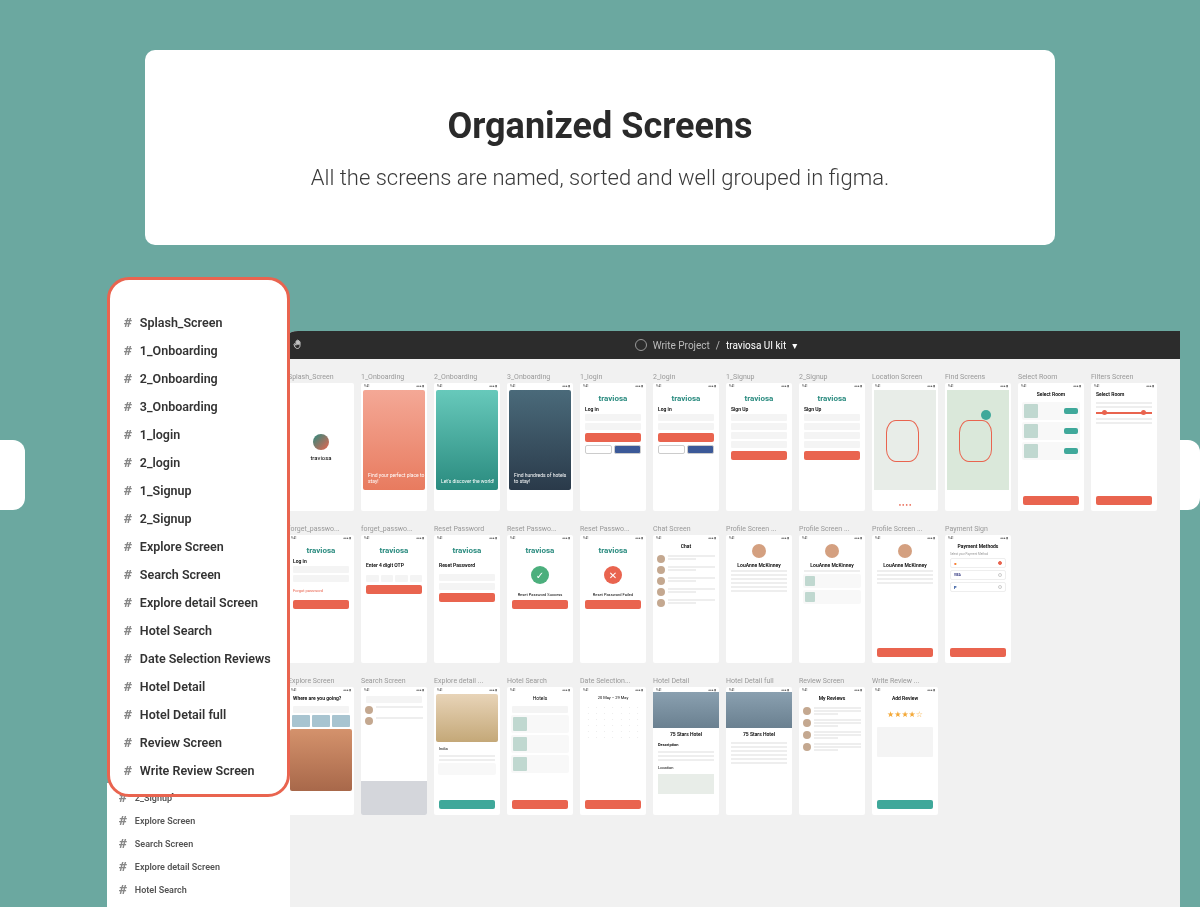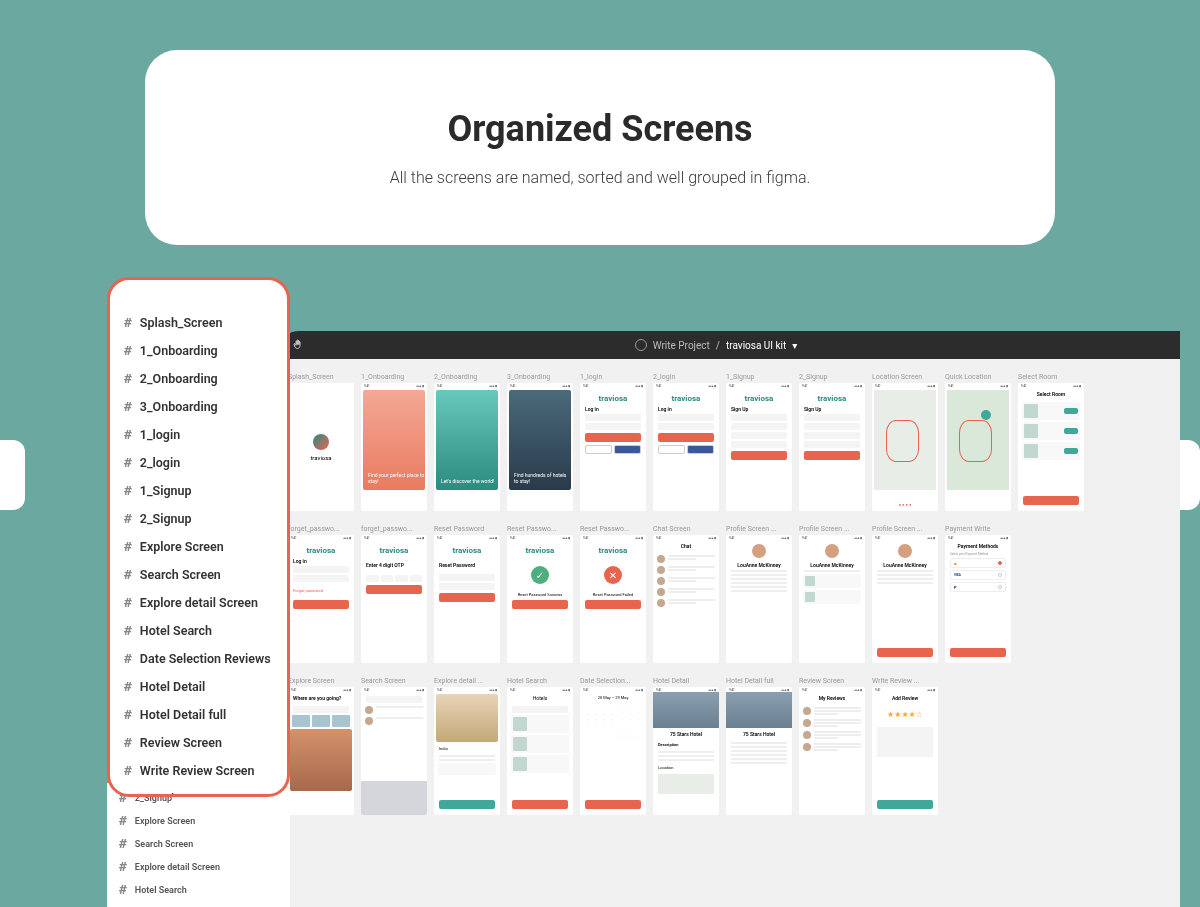--- a/index.html
+++ b/index.html
@@ -1,19 +1,19 @@
 <!DOCTYPE html>
 <html><head>
 <meta charset="utf-8">
 <style>
 *{margin:0;padding:0;box-sizing:border-box;}
 body{font-family:-apple-system,BlinkMacSystemFont,"Segoe UI",Roboto,sans-serif;background:#6ba8a0;width:1200px;height:907px;overflow:hidden;position:relative;}
-.hero{position:absolute;top:50px;left:145px;width:910px;height:195px;background:#fff;border-radius:32px;display:flex;flex-direction:column;align-items:center;justify-content:center;}
+.hero{position:absolute;top:50px;left:145px;width:910px;height:195px;background:#fff;border-radius:10px;display:flex;flex-direction:column;align-items:center;justify-content:center;}
 .hero h1{font-size:36px;font-weight:700;color:#2a2a2a;margin-bottom:18px;}
-.hero p{font-size:16px;color:#3a3a3a;font-weight:300;}
+.hero p{font-size:22px;color:#3a3a3a;font-weight:300;}
 .side-tabs{position:absolute;left:0;top:440px;width:25px;height:70px;background:#fff;border-radius:0 12px 12px 0;}
 .side-tabs.right{left:auto;right:0;}
 .panel{position:absolute;top:277px;left:107px;width:183px;height:520px;background:#fff;border:3px solid #e9644f;border-radius:22px;padding:28px 14px;overflow:hidden;z-index:10;}
 .panel-item{display:flex;align-items:center;gap:8px;font-size:12.5px;color:#333;font-weight:600;padding:6.5px 0;}
 .hash{font-family:monospace;color:#888;font-size:13px;}
 .panel-small{position:absolute;top:783px;left:107px;width:183px;background:#fff;padding:3px 12px;z-index:5;}
 .panel-small .panel-item{font-size:9px;padding:4px 0;color:#555;}
 .figma{position:absolute;top:331px;left:280px;width:900px;height:576px;background:#fff;border-radius:18px 0 0 0;overflow:hidden;}
 .fig-top{height:28px;background:#2c2c2c;display:flex;align-items:center;justify-content:space-between;padding:0 12px;}
 .fig-top-left{display:flex;align-items:center;gap:10px;}
@@ -312,21 +312,21 @@
           <div class="screen">
             <div class="sb">
               <span>9:41</span>
               <span>●●● ▮</span>
             </div>
             <div class="map"></div>
             <div style="position:absolute;bottom:4px;width:100%;display:flex;justify-content:space-around;font-size:4px;color:#e9644f;">● ● ● ●</div>
           </div>
         </div>
         <div class="frame">
-          <div class="frame-label">Quick Location</div>
+          <div class="frame-label">Find Screens</div>
           <div class="screen">
             <div class="sb">
               <span>9:41</span>
               <span>●●● ▮</span>
             </div>
             <div class="map" style="background:#dae8da;">
               <div style="position:absolute;top:20%;left:55%;width:10px;height:10px;border-radius:50%;background:#3fa89a;"></div>
             </div>
           </div>
         </div>
@@ -343,20 +343,41 @@
               <div class="btn-teal"></div>
             </div>
             <div class="card">
               <div class="card-img"></div>
               <div class="btn-teal"></div>
             </div>
             <div class="card">
               <div class="card-img"></div>
               <div class="btn-teal"></div>
             </div>
+            <div style="position:absolute;bottom:3px;width:100%;">
+              <div class="btn-coral"></div>
+            </div>
+          </div>
+        </div>
+        <div class="frame">
+          <div class="frame-label">Filters Screen</div>
+          <div class="screen">
+            <div class="sb">
+              <span>9:41</span>
+              <span>●●● ▮</span>
+            </div>
+            <div style="font-size:5px;padding:3px 5px;font-weight:600;">Select Room</div>
+            <div class="line"></div>
+            <div class="line"></div>
+            <div style="margin:4px 5px;height:2px;background:#e9644f;position:relative;">
+              <div style="position:absolute;left:10%;top:-2px;width:5px;height:5px;border-radius:50%;background:#e9644f;"></div>
+              <div style="position:absolute;right:10%;top:-2px;width:5px;height:5px;border-radius:50%;background:#e9644f;"></div>
+            </div>
+            <div class="line"></div>
+            <div class="line"></div>
             <div style="position:absolute;bottom:3px;width:100%;">
               <div class="btn-coral"></div>
             </div>
           </div>
         </div>
       </div>
     <div class="row" id="row2">
         <div class="frame">
           <div class="frame-label">forget_passwo...</div>
           <div class="screen">
@@ -522,21 +543,21 @@
             <div class="line"></div>
             <div class="line"></div>
             <div class="line"></div>
             <div class="line"></div>
             <div style="position:absolute;bottom:3px;width:100%;">
               <div class="btn-coral"></div>
             </div>
           </div>
         </div>
         <div class="frame">
-          <div class="frame-label">Payment Write</div>
+          <div class="frame-label">Payment Sign</div>
           <div class="screen">
             <div class="sb">
               <span>9:41</span>
               <span>●●● ▮</span>
             </div>
             <div style="font-size:5px;text-align:center;padding:3px;font-weight:600;">Payment Methods</div>
             <div style="font-size:3px;padding:0 5px;color:#999;">Select your Payment Method</div>
             <div class="pay-row">
               <span style="color:#eb001b;font-size:4px;">●</span>
               <span style="color:#f79e1b;font-size:4px;margin-left:-2px;">●</span>

